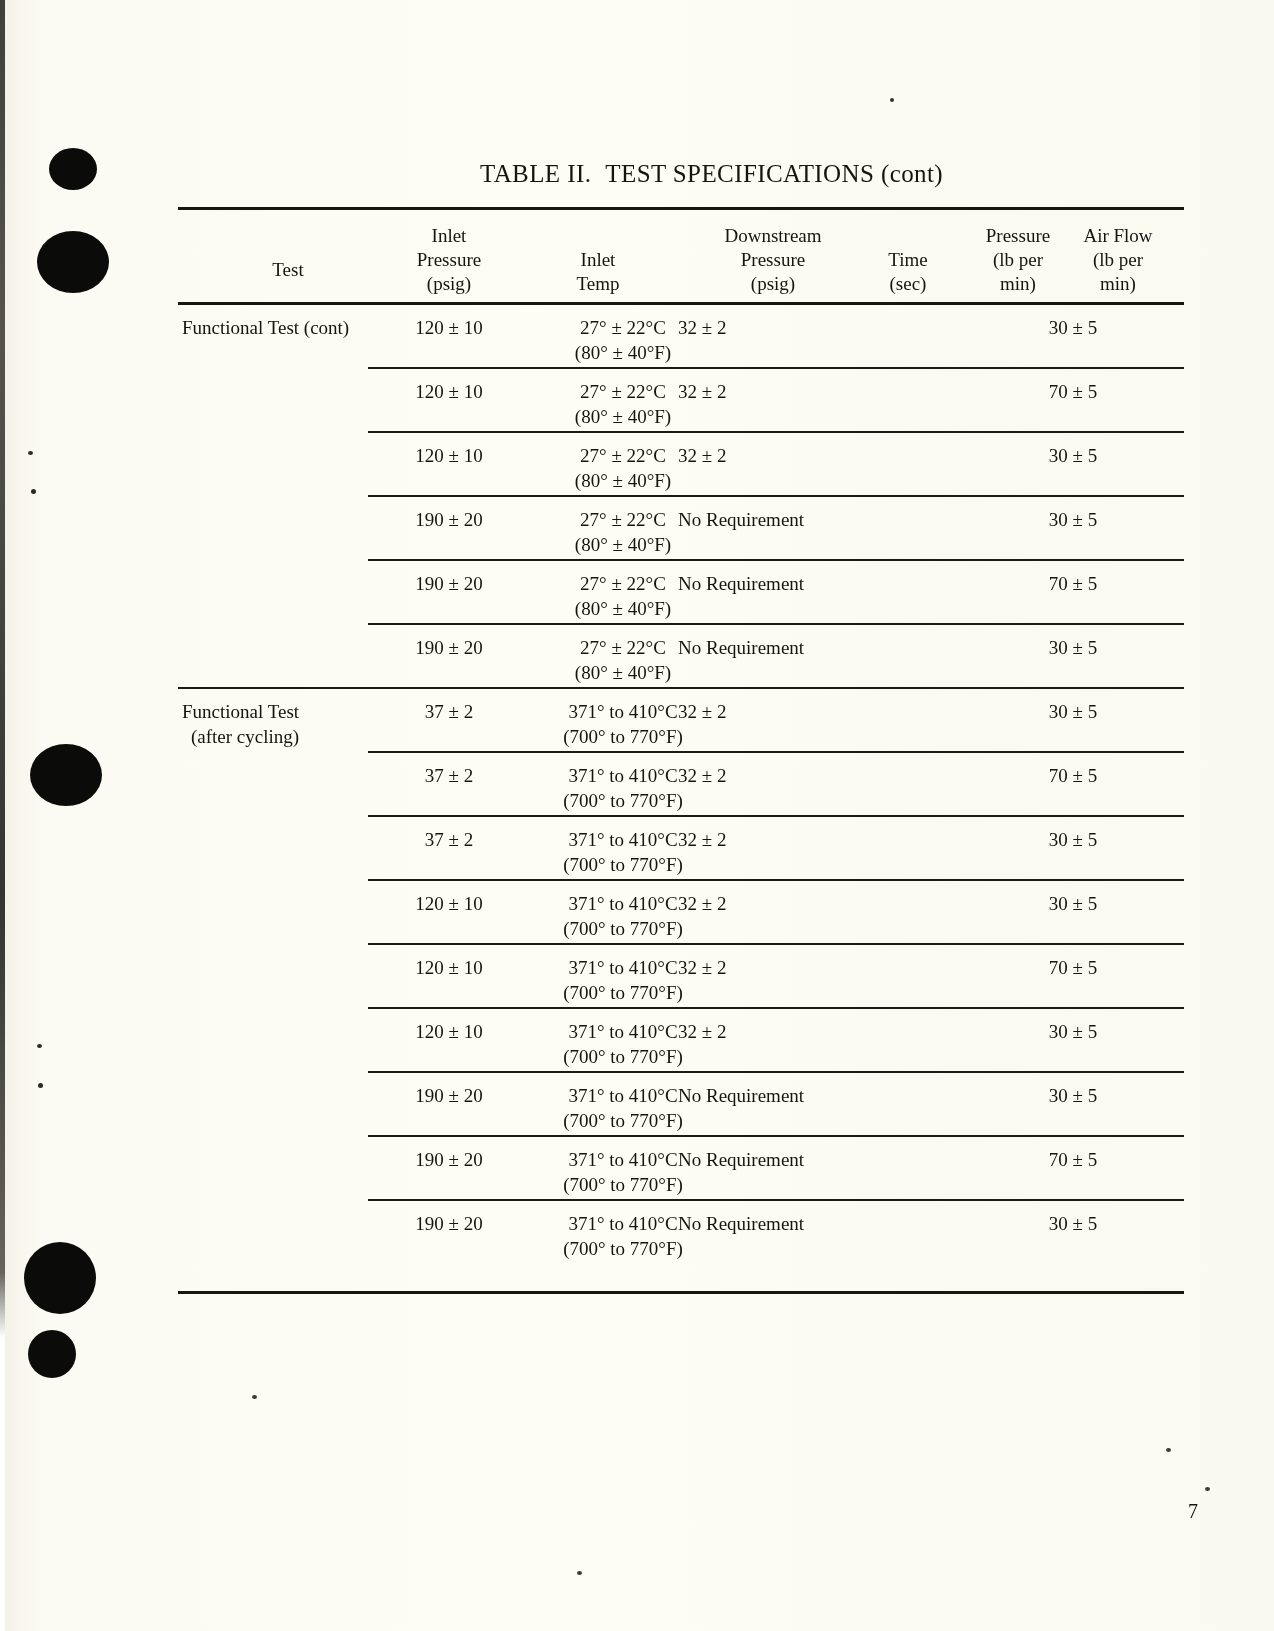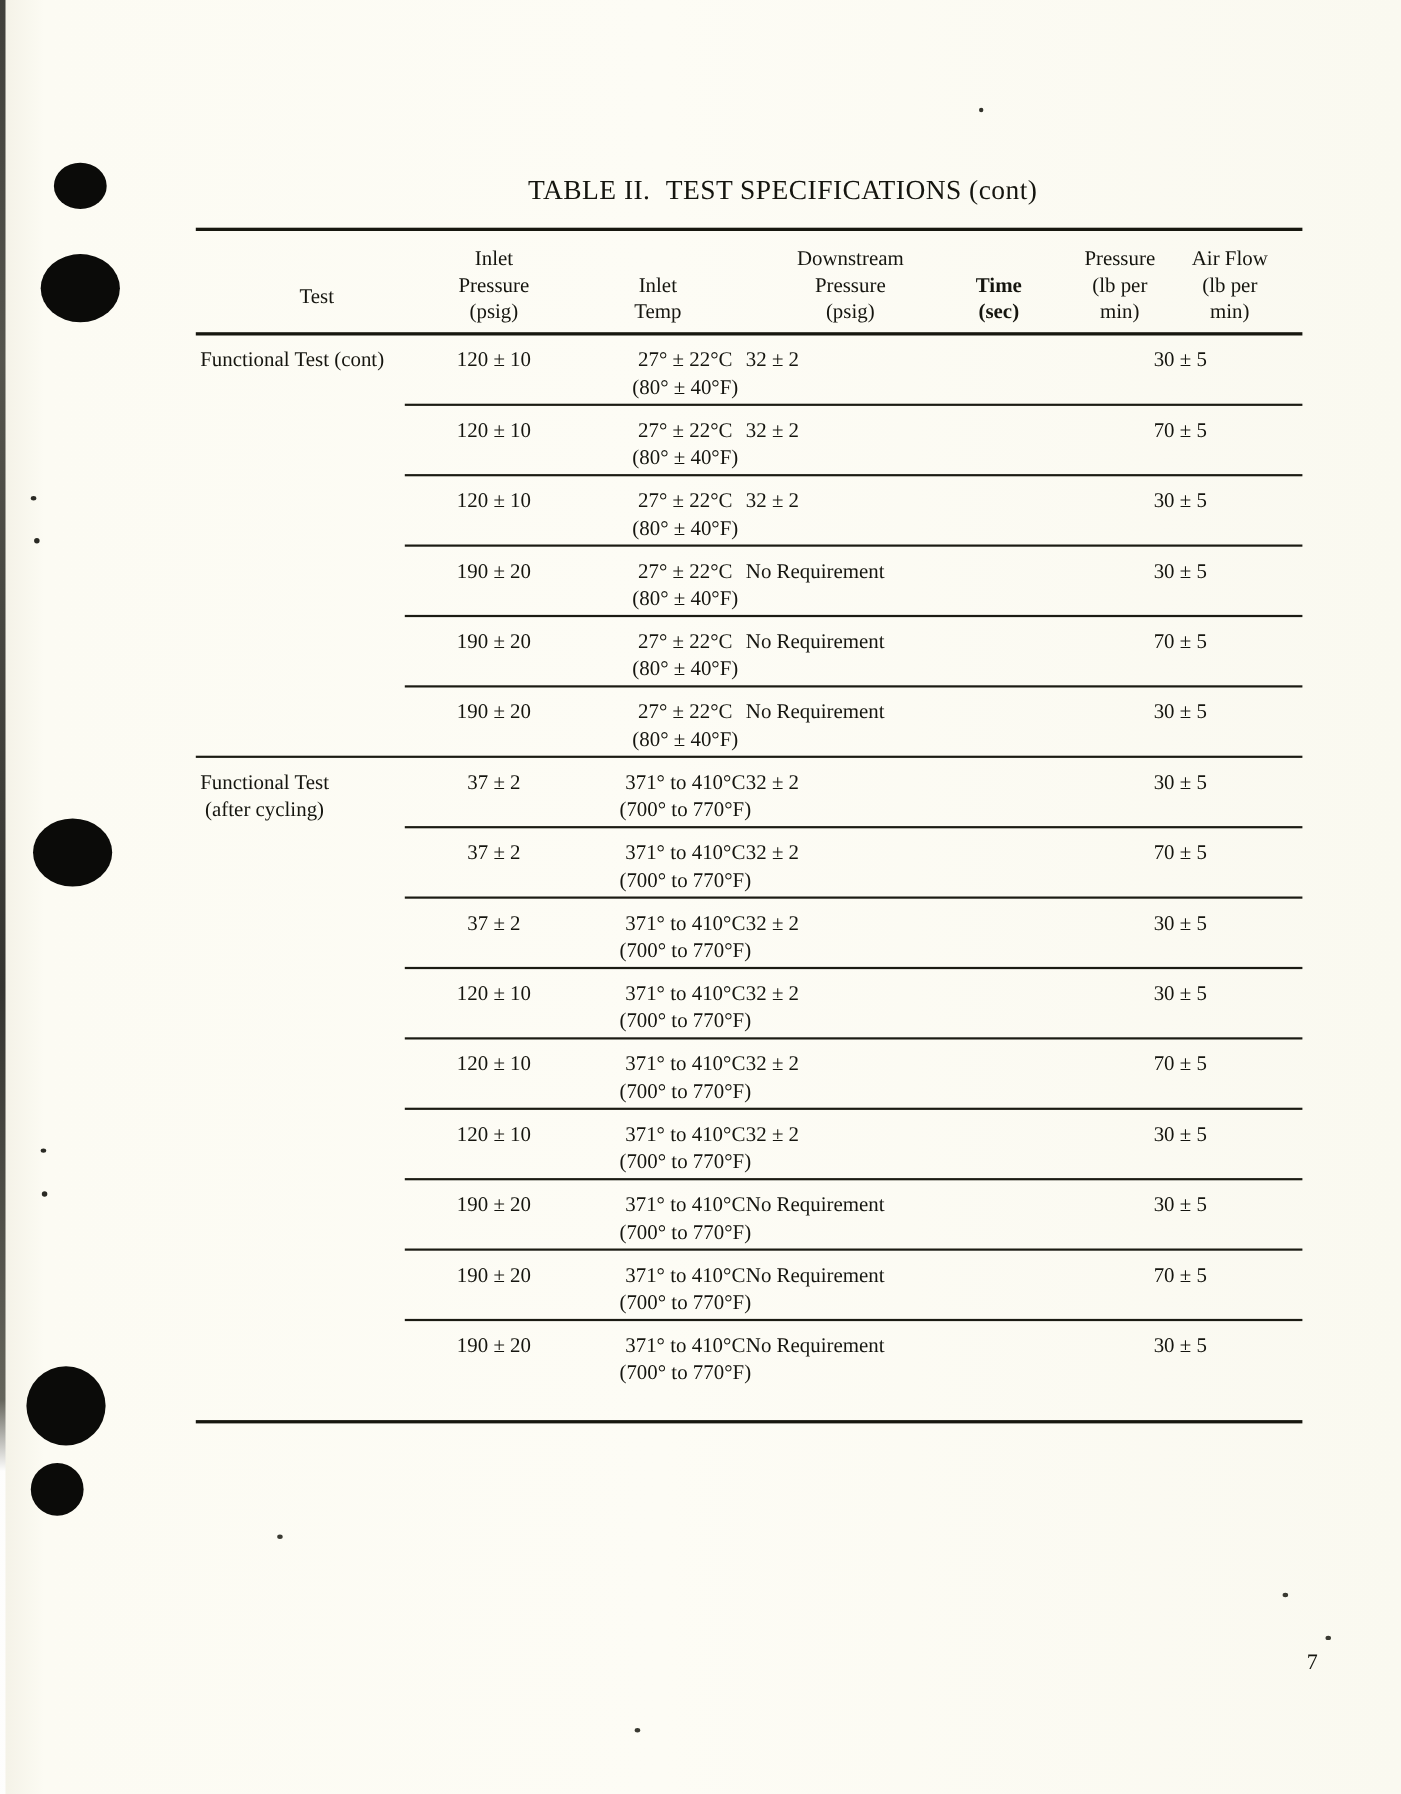--- a/index.html
+++ b/index.html
@@ -131,21 +131,21 @@
     position: relative;
     min-height: 62px;
   }
   .cell {
     position: absolute;
     font-size: 19px;
     line-height: 25px;
     color: #15150f;
     white-space: nowrap;
   }
-  .cell-test      { left: 4px;   top: 10px; text-align: center; }
+  .cell-test      { left: 4px;   top: 10px; text-align: right; }
   .cell-inlet-p   { left: 196px; top: 10px; width: 150px; text-align: center; }
   .cell-inlet-t   { left: 330px; top: 10px; width: 230px; text-align: center; }
   .cell-down-p    { left: 500px; top: 10px; text-align: left; }
   .cell-time      { left: 680px; top: 10px; width: 110px; text-align: center; }
   .cell-leak      { left: 790px; top: 10px; width: 130px; text-align: center; }
   .cell-airflow   { left: 820px; top: 10px; width: 150px; text-align: center; }
 
   .sub { display: block; }
 
   .page-number {
@@ -200,21 +200,21 @@
       </div>
       <div class="hcell" style="left:320px; top:38px; width:200px;">
         <span class="sub">Inlet</span>
         <span class="sub">Temp</span>
       </div>
       <div class="hcell" style="left:480px; top:14px; width:230px;">
         <span class="sub">Downstream</span>
         <span class="sub">Pressure</span>
         <span class="sub">(psig)</span>
       </div>
-      <div class="hcell" style="left:660px; top:38px; width:140px;font-weight:bold;">
+      <div class="hcell" style="left:660px; top:38px; width:140px;">
         <span class="sub">Time</span>
         <span class="sub">(sec)</span>
       </div>
       <div class="hcell" style="left:760px; top:14px; width:160px;">
         <span class="sub">Pressure</span>
         <span class="sub">(lb per</span>
         <span class="sub">min)</span>
       </div>
       <div class="hcell" style="left:860px; top:14px; width:160px;">
         <span class="sub">Air Flow</span>

